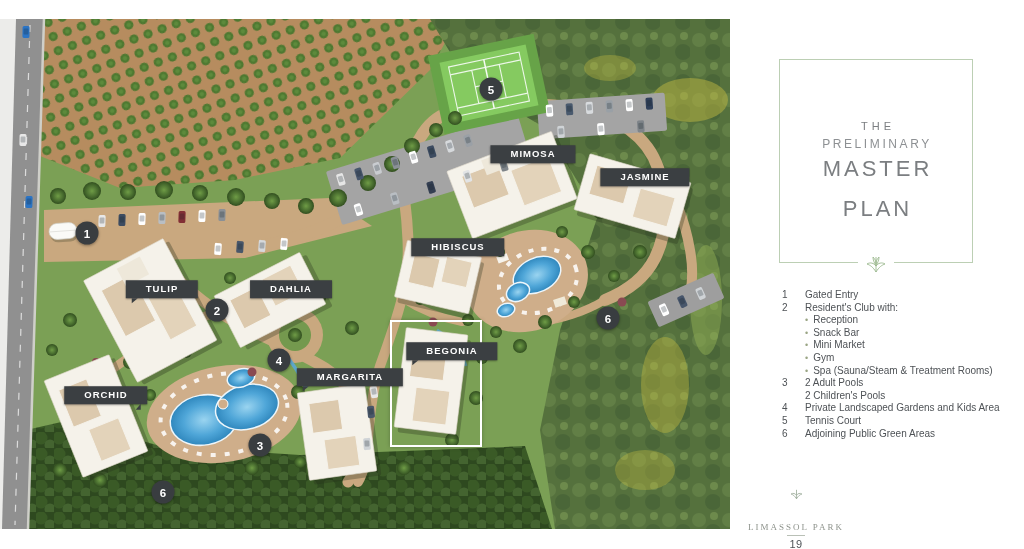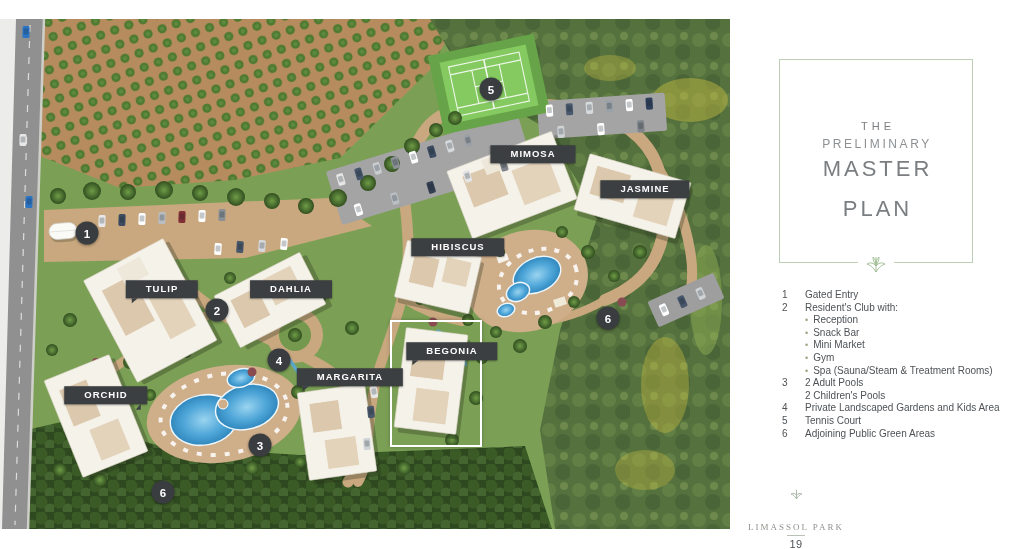--- a/index.html
+++ b/index.html
@@ -319,21 +319,21 @@
         <use href="#car" transform="translate(374,392) rotate(82)" fill="#e8e8e8"></use>
         <use href="#car" transform="translate(371,412) rotate(84)" fill="#49576a"></use>
         <use href="#car" transform="translate(367,444) rotate(86)" fill="#cfd3d6"></use>
         <use href="#car" transform="translate(26,32) rotate(91)" fill="#2b74c4"></use>
         <use href="#car" transform="translate(29,202) rotate(92)" fill="#2b74c4"></use>
         <use href="#car" transform="translate(23,140) rotate(91)" fill="#e8e8e8"></use>
       </g>
     </svg>
 
     <div class="bldg-label" style="left:533px;top:135px">MIMOSA</div>
-    <div class="bldg-label" style="left:645px;top:170px">JASMINE</div>
+    <div class="bldg-label" style="left:645px;top:158px">JASMINE</div>
     <div class="bldg-label" style="left:458px;top:228px">HIBISCUS</div>
     <div class="bldg-label tail-bl" style="left:162px;top:270px">TULIP</div>
     <div class="bldg-label" style="left:291px;top:270px">DAHLIA</div>
     <div class="bldg-label tail-bl" style="left:452px;top:332px">BEGONIA</div>
     <div class="bldg-label tail-bl" style="left:350px;top:358px">MARGARITA</div>
     <div class="bldg-label tail-br" style="left:106px;top:376px">ORCHID</div>
 
     <div class="map-marker" style="left:87px;top:214px">1</div>
     <div class="map-marker" style="left:217px;top:291px">2</div>
     <div class="map-marker" style="left:260px;top:426px">3</div>

